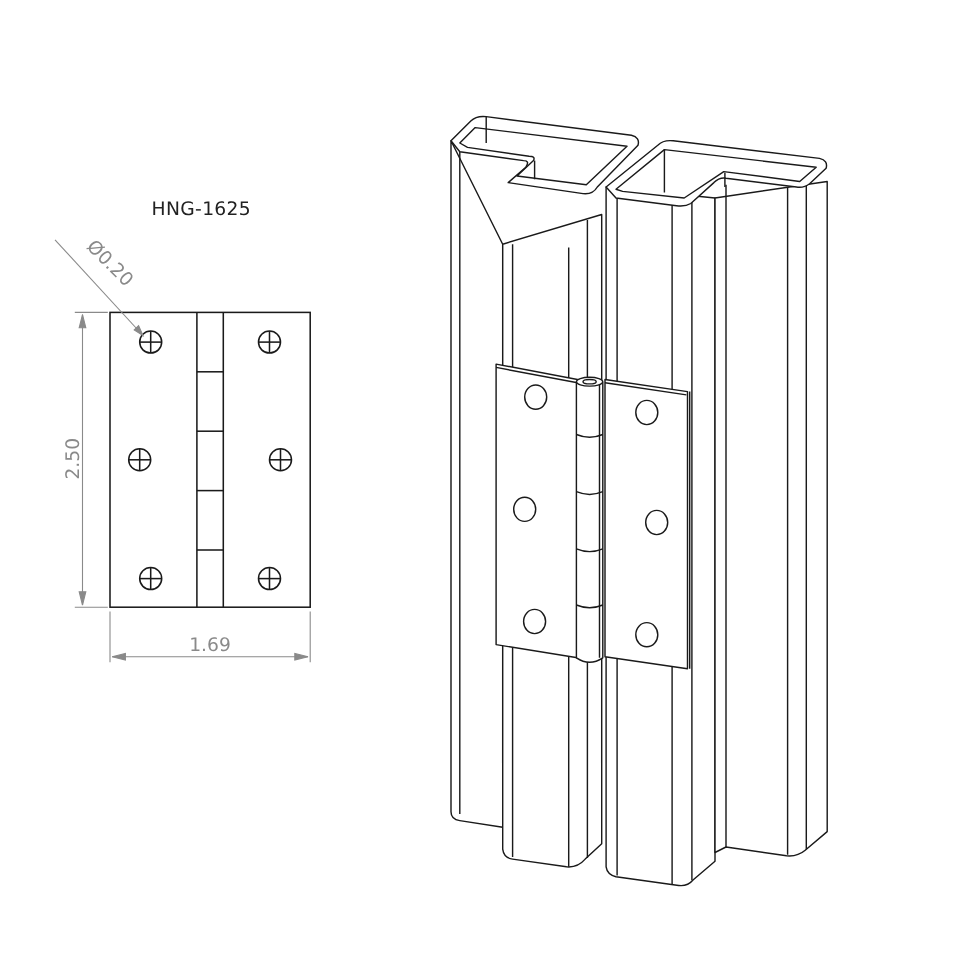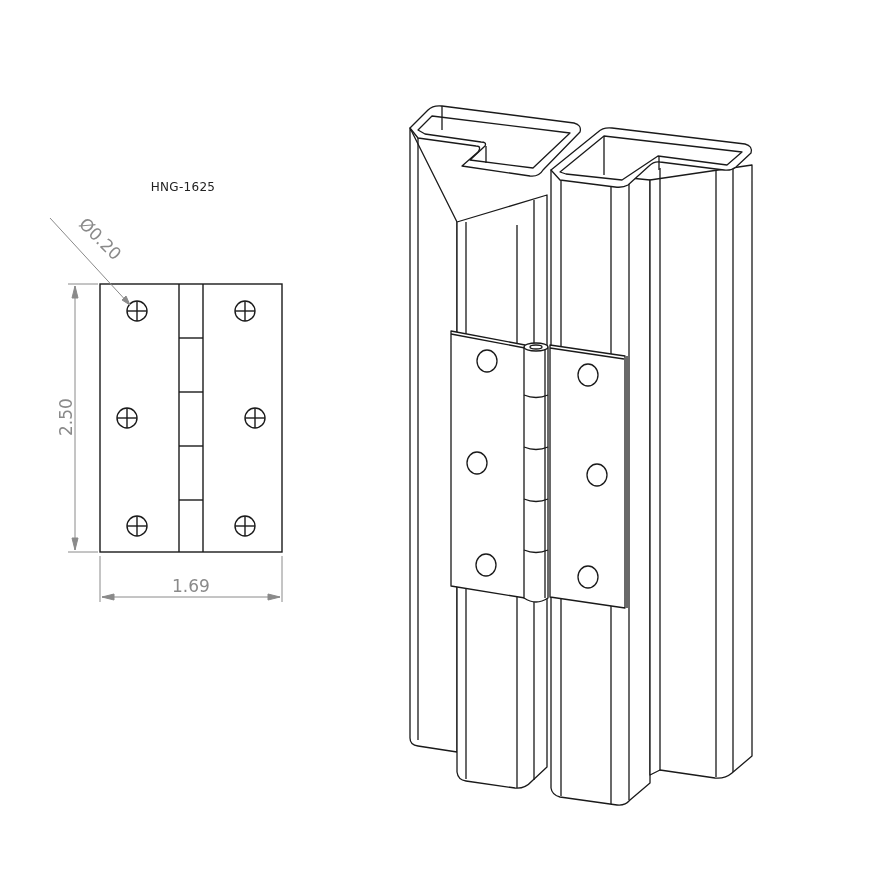--- a/index.html
+++ b/index.html
@@ -1,17 +1,17 @@
 <!DOCTYPE html>
 <html><head>
 <meta charset="utf-8">
 <style>
   html, body { margin: 0; padding: 0; background: #ffffff; }
   body { width: 875px; height: 875px; position: relative; overflow: hidden; font-family: "DejaVu Sans", sans-serif; }
-  .part-title { position: absolute; left: 128px; top: 180px; width: 110px; text-align: center; font-size: 12px; color: #222; letter-spacing: 0.3px; }
+  .part-title { position: absolute; left: 128px; top: 180px; width: 110px; text-align: center; font-size: 17px; color: #222; letter-spacing: 0.3px; }
   svg { position: absolute; left: 0; top: 0; }
   .dim-text { font-family: "DejaVu Sans", sans-serif; fill: #8a8a8a; font-size: 17px; }
 </style>
 </head>
 <body>
 
 <div class="part-title">HNG-1625</div>
 
 <svg width="875" height="875" viewBox="0 0 875 875">
 

